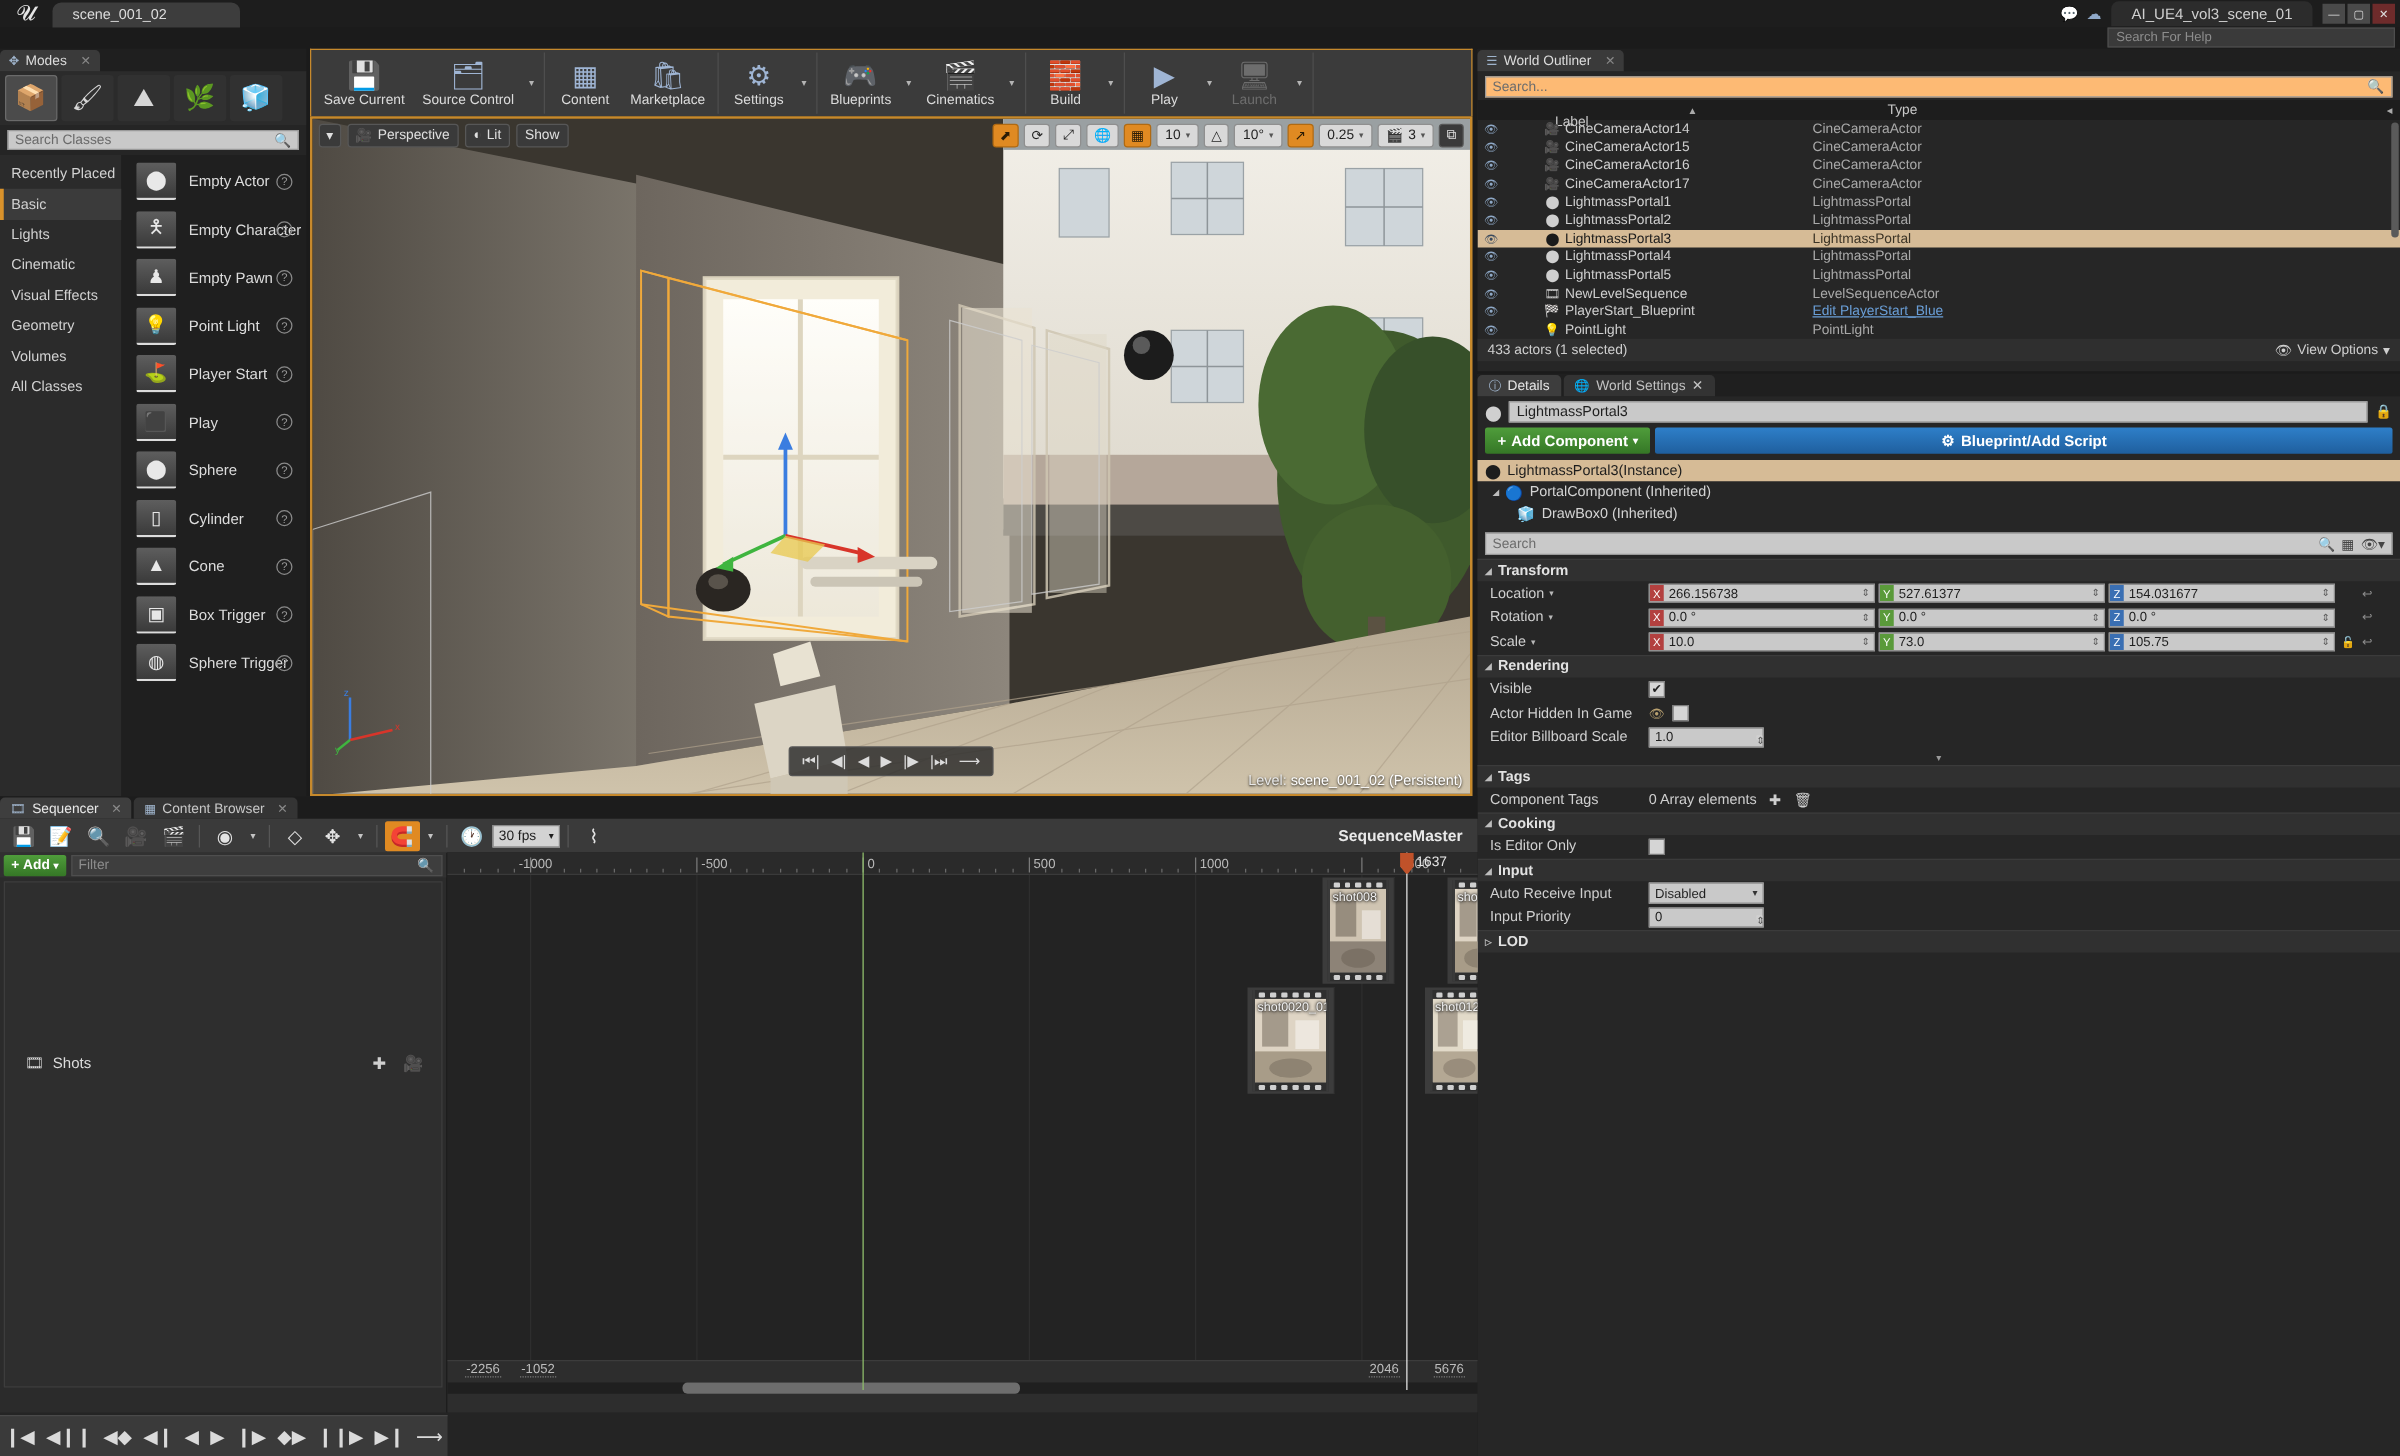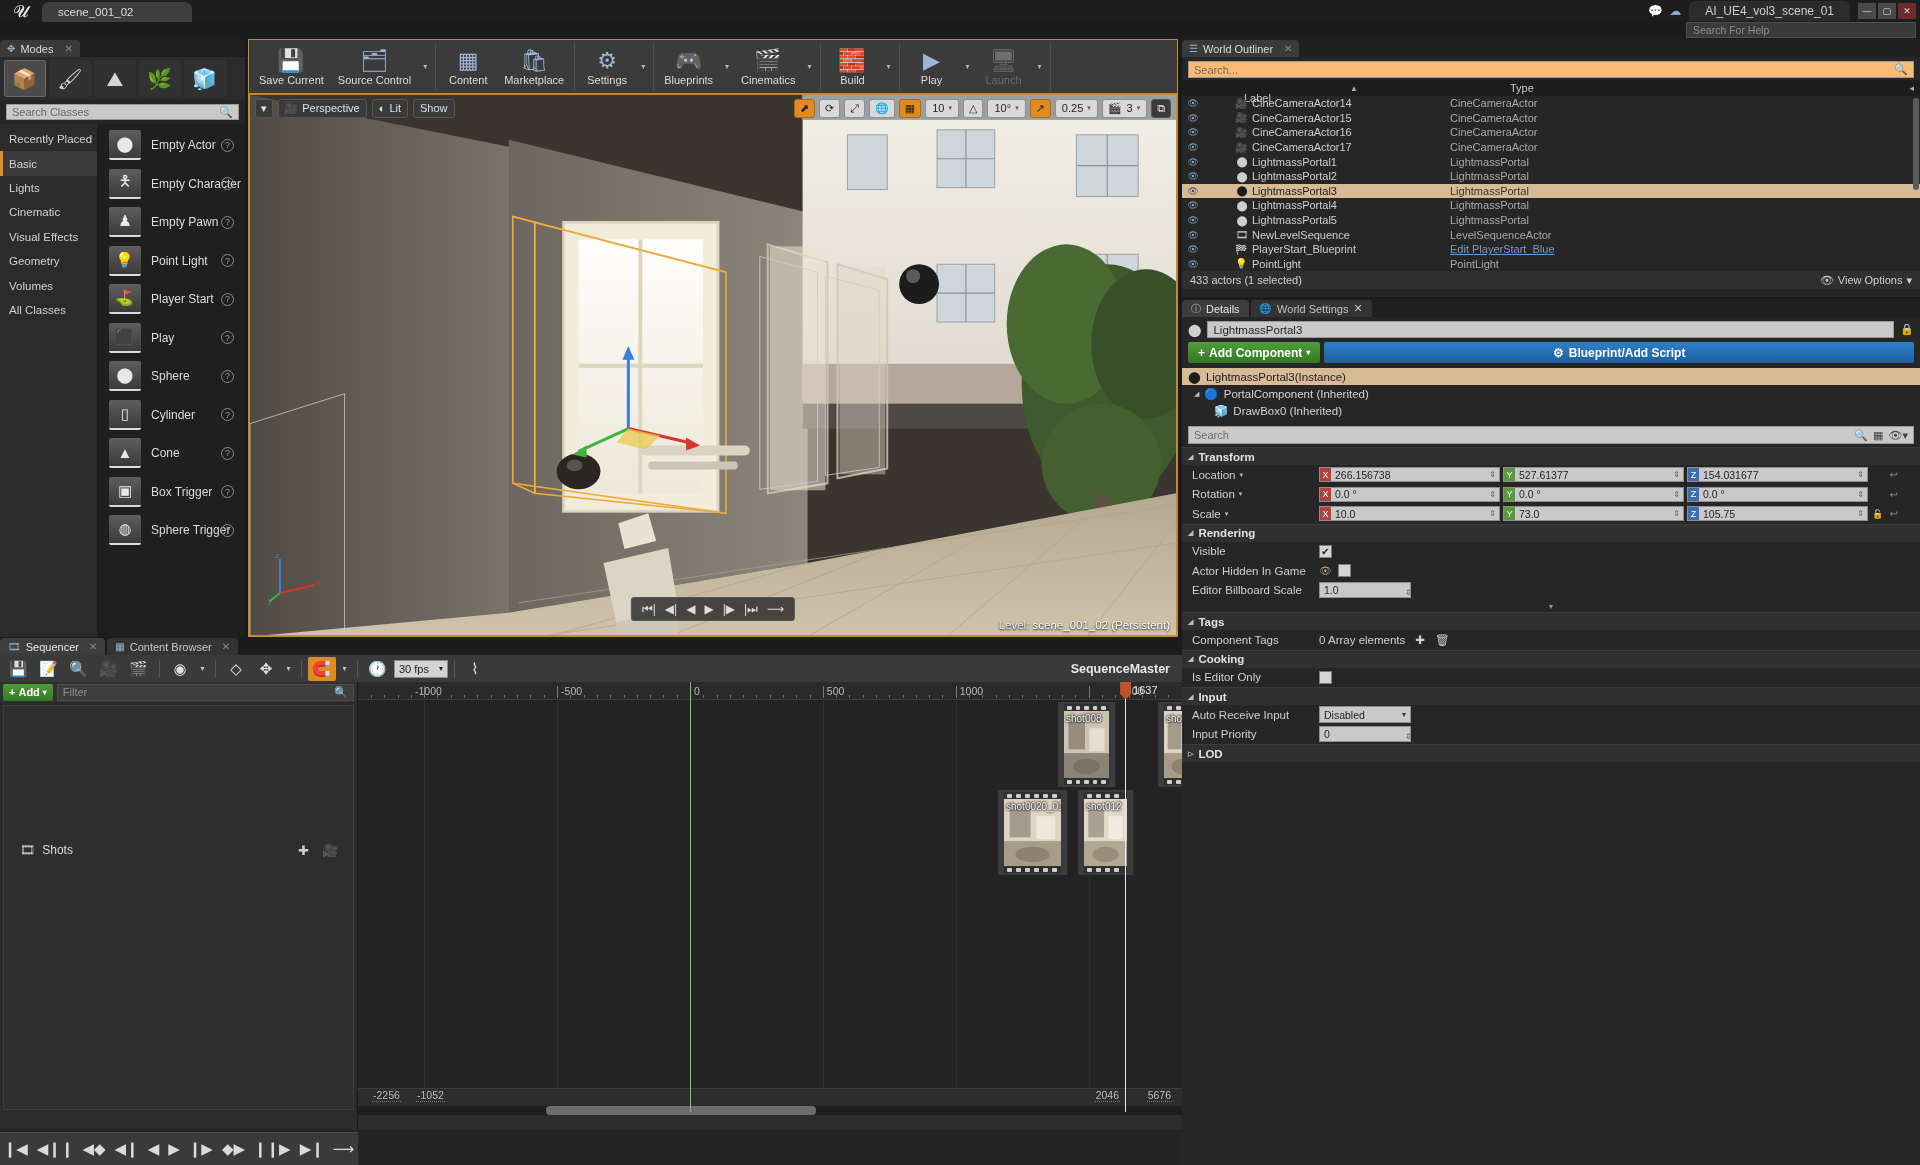--- a/index.html
+++ b/index.html
@@ -1359,21 +1359,21 @@
                     <div class="sp"></div>
                     <div class="sp"></div>
                     <div class="sp"></div>
                     <div class="sp"></div>
                     <div class="sp"></div>
                     <div class="sp"></div>
                   </div>
                   <div class="clip-name">shot0020_01</div>
                 </div>
               </div>
-              <div class="shot-block" style="left: 720px; width: 56px;">
+              <div class="shot-block" style="left: 782px; width: 56px;">
                 <div class="shot-clip" style="left: 4px; right: 4px;">
                   <div class="clip-img"><svg width="100%" height="100%" viewBox="0 0 60 70" preserveAspectRatio="none">
                       <rect width="60" height="70" fill="#e2dac9"></rect>
                       <rect y="44" width="60" height="26" fill="#b4a894"></rect>
                       <rect x="6" y="10" width="22" height="30" fill="#7d7264" opacity=".55"></rect>
                       <rect x="34" y="18" width="20" height="24" fill="#ffffff" opacity=".45"></rect>
                       <ellipse cx="30" cy="58" rx="18" ry="8" fill="#7d7264" opacity=".5"></ellipse>
                     </svg></div>
                   <div class="sprockets top">
                     <div class="sp"></div>

